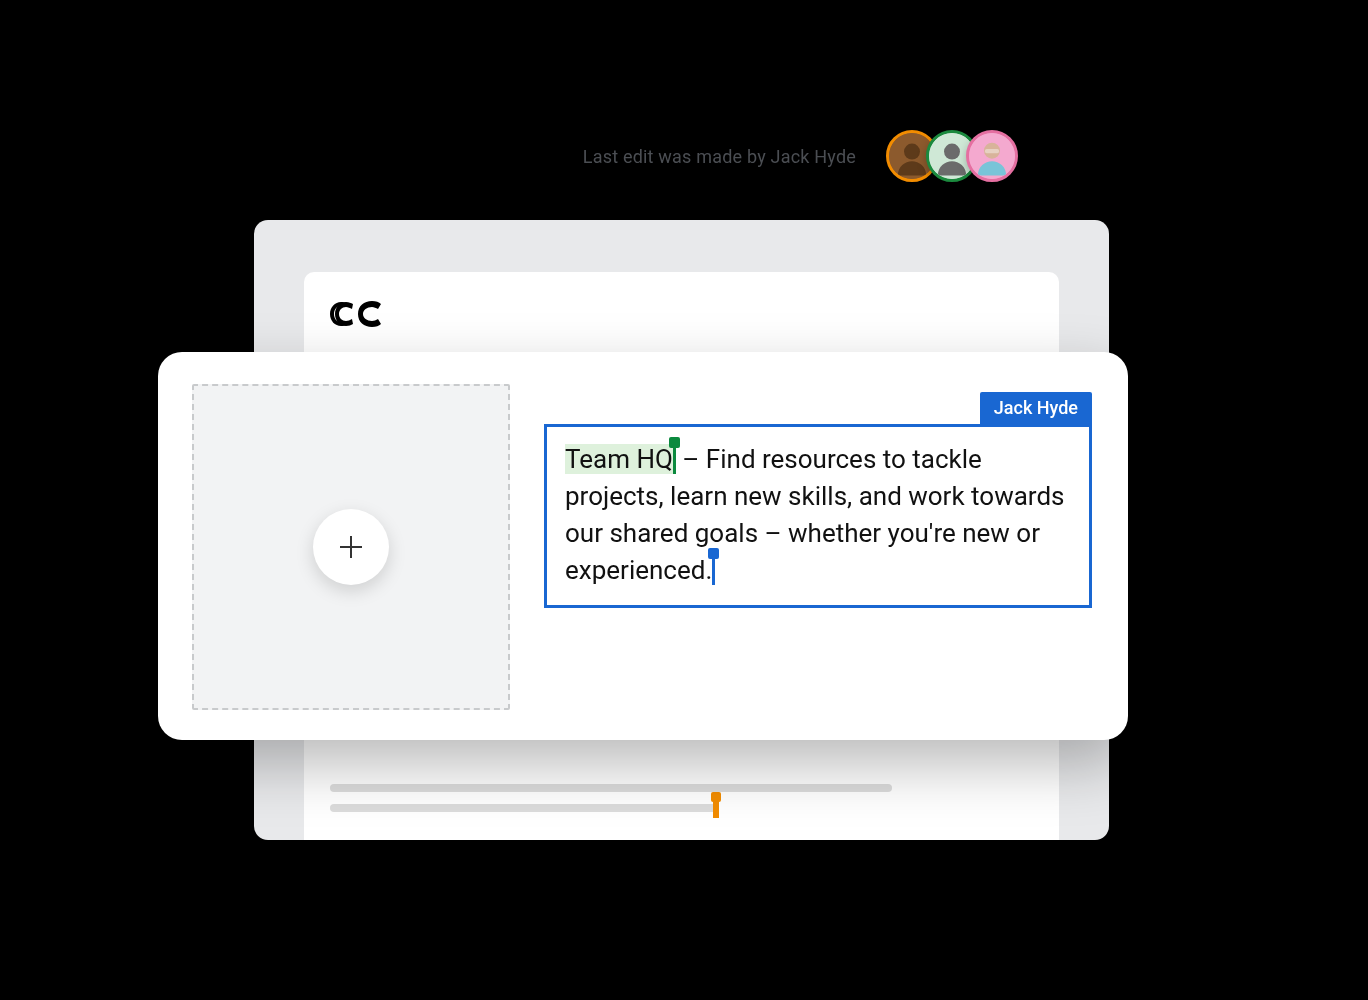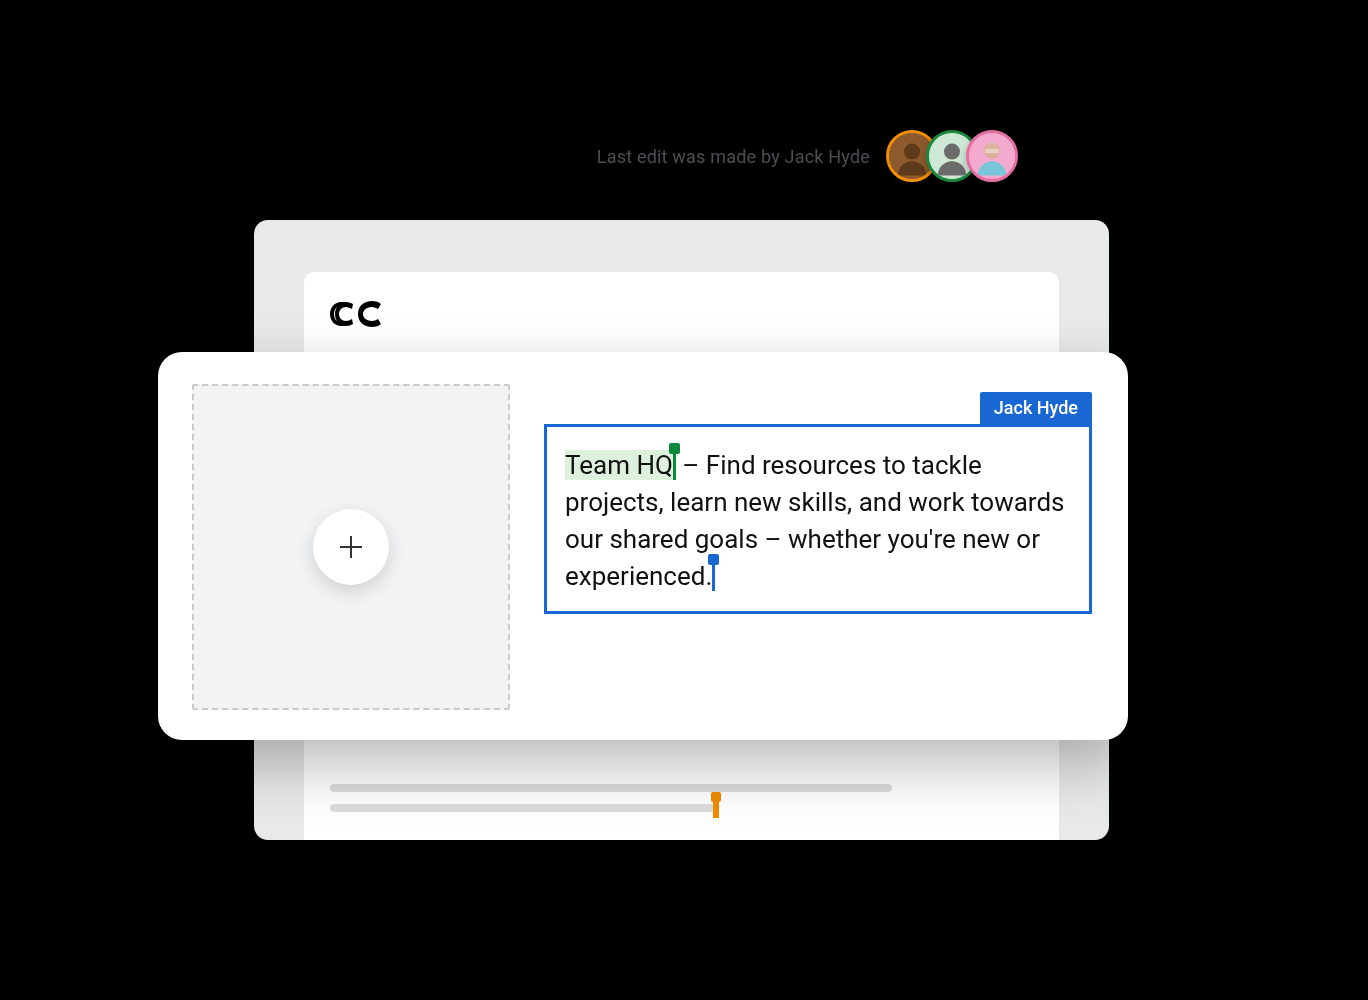--- a/index.html
+++ b/index.html
@@ -14,21 +14,21 @@
   
   .top-info {
     position: absolute;
     top: 130px;
     left: 0;
     right: 0;
     display: flex;
     justify-content: flex-end;
     align-items: center;
     padding-right: 350px;
-    gap: 16px;
+    gap: 30px;
     z-index: 50;
   }
   .last-edit {
     color: #4b4e53;
     font-size: 18px;
     letter-spacing: 0.2px;
   }
   .avatars {
     display: flex;
     align-items: center;
@@ -167,21 +167,21 @@
     color: #fff;
     font-size: 18px;
     font-weight: 500;
     padding: 5px 14px 6px;
     border-radius: 2px 2px 0 0;
     transform: translateY(-100%);
     margin-left: 44px;
   }
   .textbox {
     border: 3px solid #1967d2;
-    padding: 20px 18px 16px 18px;
+    padding: 14px 18px 16px 18px;
     font-size: 26px;
     line-height: 1.42;
     color: #111;
     position: relative;
   }
   .hl {
     background: #def1dc;
   }
   .caret-green, .caret-blue {
     display: inline-block;

